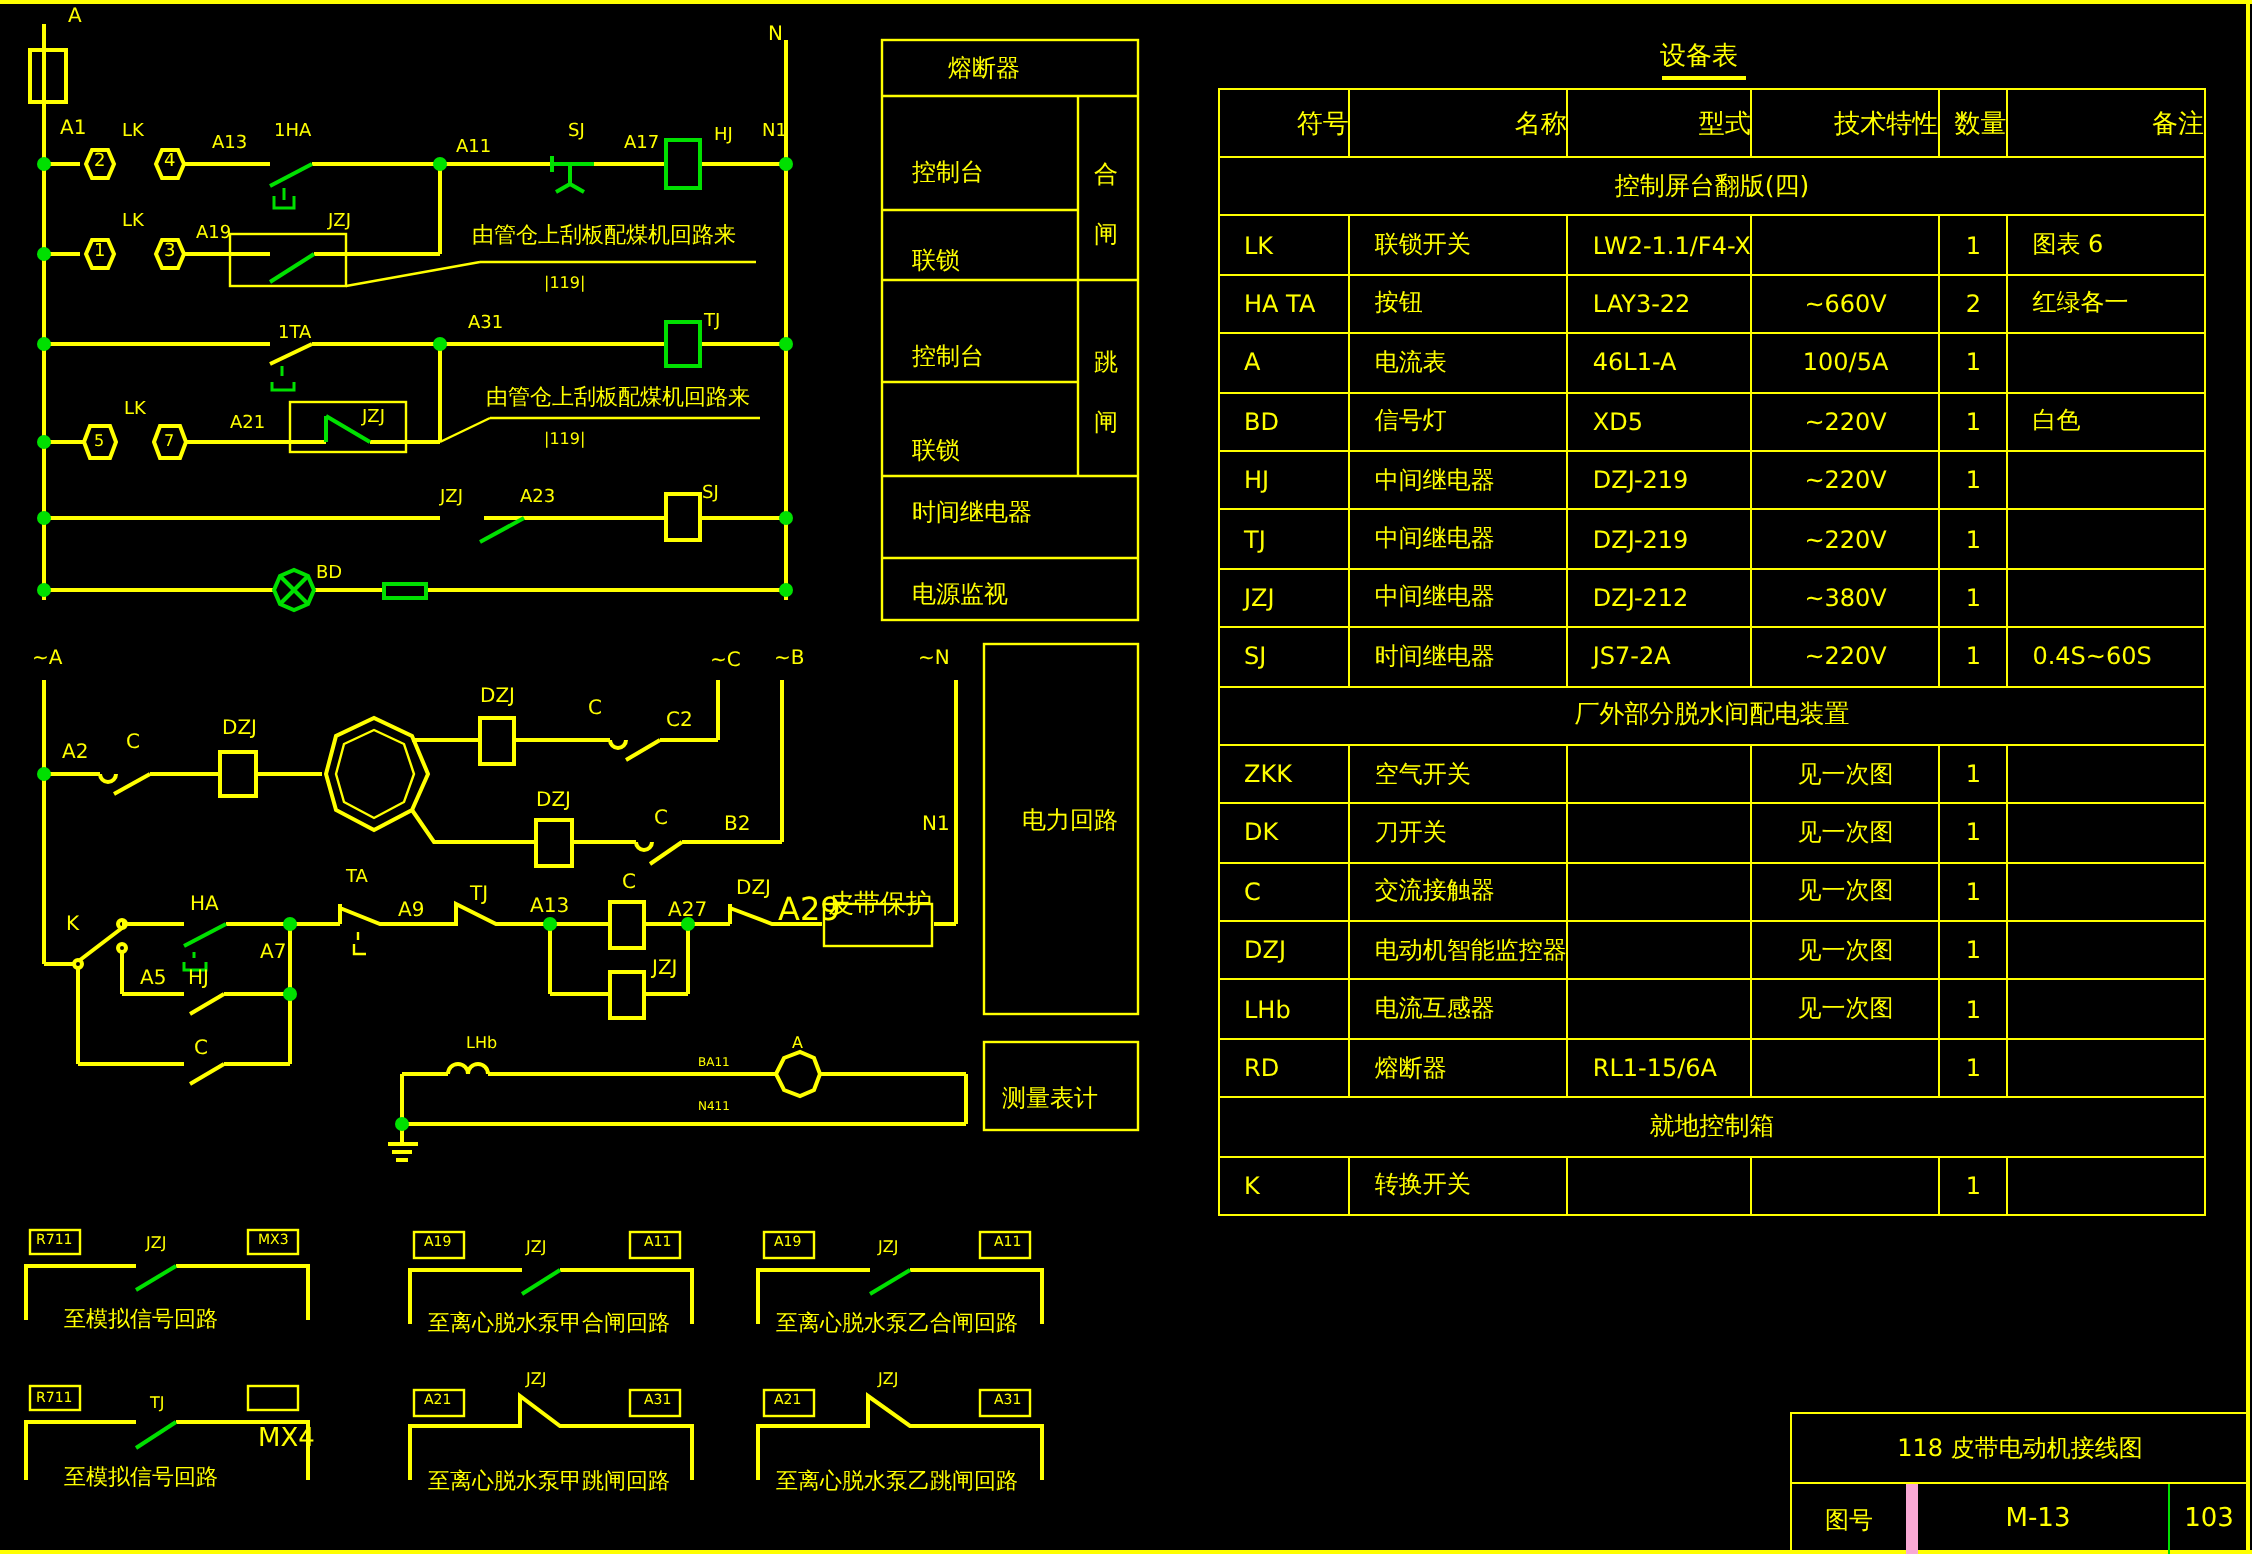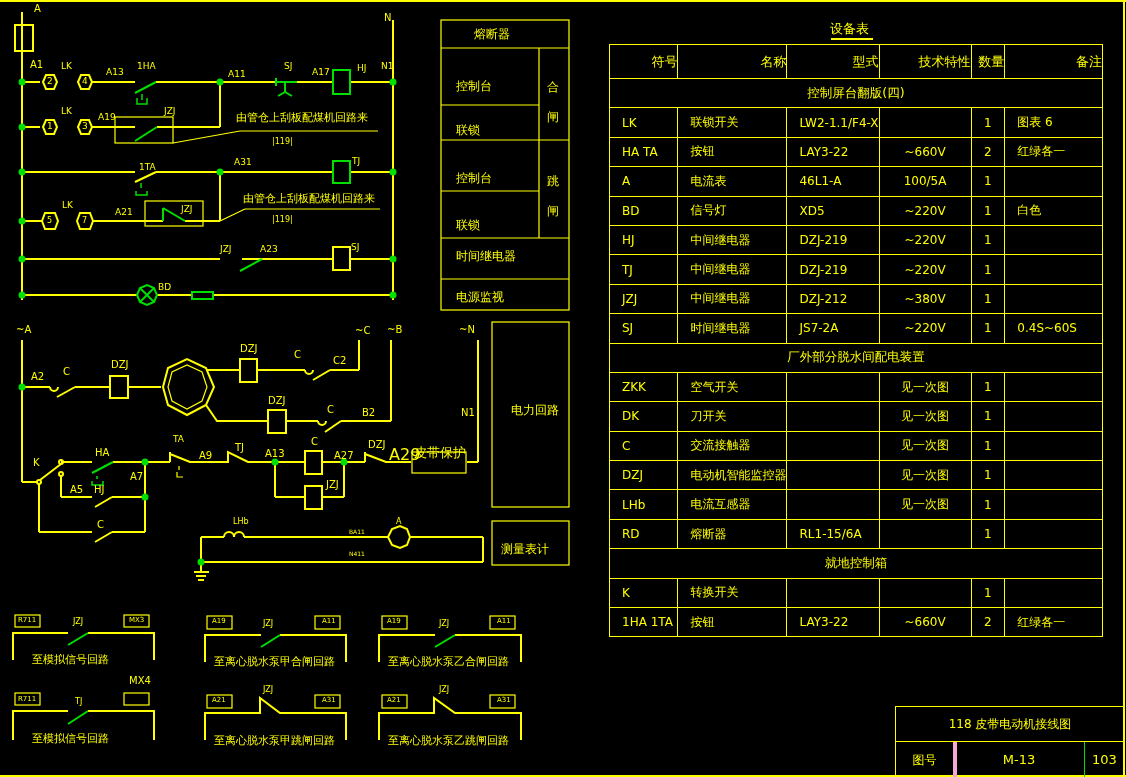--- a/index.html
+++ b/index.html
@@ -320,21 +320,21 @@
   <span class="t" style="left:212px;top:618px;font-size:7px">A19</span>
   <span class="t" style="left:263px;top:620px;font-size:8px">JZJ</span>
   <span class="t" style="left:322px;top:618px;font-size:7px">A11</span>
   <span class="t" style="left:214px;top:656px;font-size:11px">至离心脱水泵甲合闸回路</span>
   <span class="t" style="left:387px;top:618px;font-size:7px">A19</span>
   <span class="t" style="left:439px;top:620px;font-size:8px">JZJ</span>
   <span class="t" style="left:497px;top:618px;font-size:7px">A11</span>
   <span class="t" style="left:388px;top:656px;font-size:11px">至离心脱水泵乙合闸回路</span>
   <span class="t" style="left:18px;top:696px;font-size:7px">R711</span>
   <span class="t" style="left:75px;top:698px;font-size:8px">TJ</span>
-  <span class="t" style="left:129px;top:676px;font-size:10px">MX4</span>
+  <span class="t" style="left:129px;top:713px;font-size:13px">MX4</span>
   <span class="t" style="left:32px;top:733px;font-size:11px">至模拟信号回路</span>
   <span class="t" style="left:212px;top:697px;font-size:7px">A21</span>
   <span class="t" style="left:263px;top:686px;font-size:8px">JZJ</span>
   <span class="t" style="left:322px;top:697px;font-size:7px">A31</span>
   <span class="t" style="left:214px;top:735px;font-size:11px">至离心脱水泵甲跳闸回路</span>
   <span class="t" style="left:387px;top:697px;font-size:7px">A21</span>
   <span class="t" style="left:439px;top:686px;font-size:8px">JZJ</span>
   <span class="t" style="left:497px;top:697px;font-size:7px">A31</span>
   <span class="t" style="left:388px;top:735px;font-size:11px">至离心脱水泵乙跳闸回路</span>
 </div>
@@ -481,29 +481,21 @@
         <td colspan="6" class="sec">就地控制箱</td>
       </tr>
       <tr>
         <td>K</td>
         <td>转换开关</td>
         <td></td>
         <td class="c"></td>
         <td class="c">1</td>
         <td></td>
       </tr>
-      <tr>
-        <td>1HA 1TA</td>
-        <td>按钮</td>
-        <td>LAY3-22</td>
-        <td class="c">~660V</td>
-        <td class="c">2</td>
-        <td>红绿各一</td>
-      </tr>
     </tbody>
 </table>
 
 <div class="title-block">
   <div style="position:absolute;left:0;top:0;width:228px;height:34px;border-bottom:1px solid #ffff00;text-align:center;line-height:34px;font-size:12px">118 皮带电动机接线图</div>
-  <div style="position:absolute;left:0;top:35px;width:57px;height:36px;border-right:4px solid #f9a8d4;text-align:center;line-height:36px;font-size:12px">图号</div>
+  <div style="position:absolute;left:0;top:35px;width:57px;height:36px;border-right:6px solid #f9a8d4;text-align:center;line-height:36px;font-size:12px">图号</div>
   <div style="position:absolute;left:58px;top:35px;width:130px;height:36px;border-right:1px solid #00e000;text-align:center;line-height:36px;font-size:13px">M-13</div>
   <div style="position:absolute;left:189px;top:35px;width:39px;height:36px;text-align:center;line-height:36px;font-size:13px">103</div>
 </div>
 
 </body></html>

